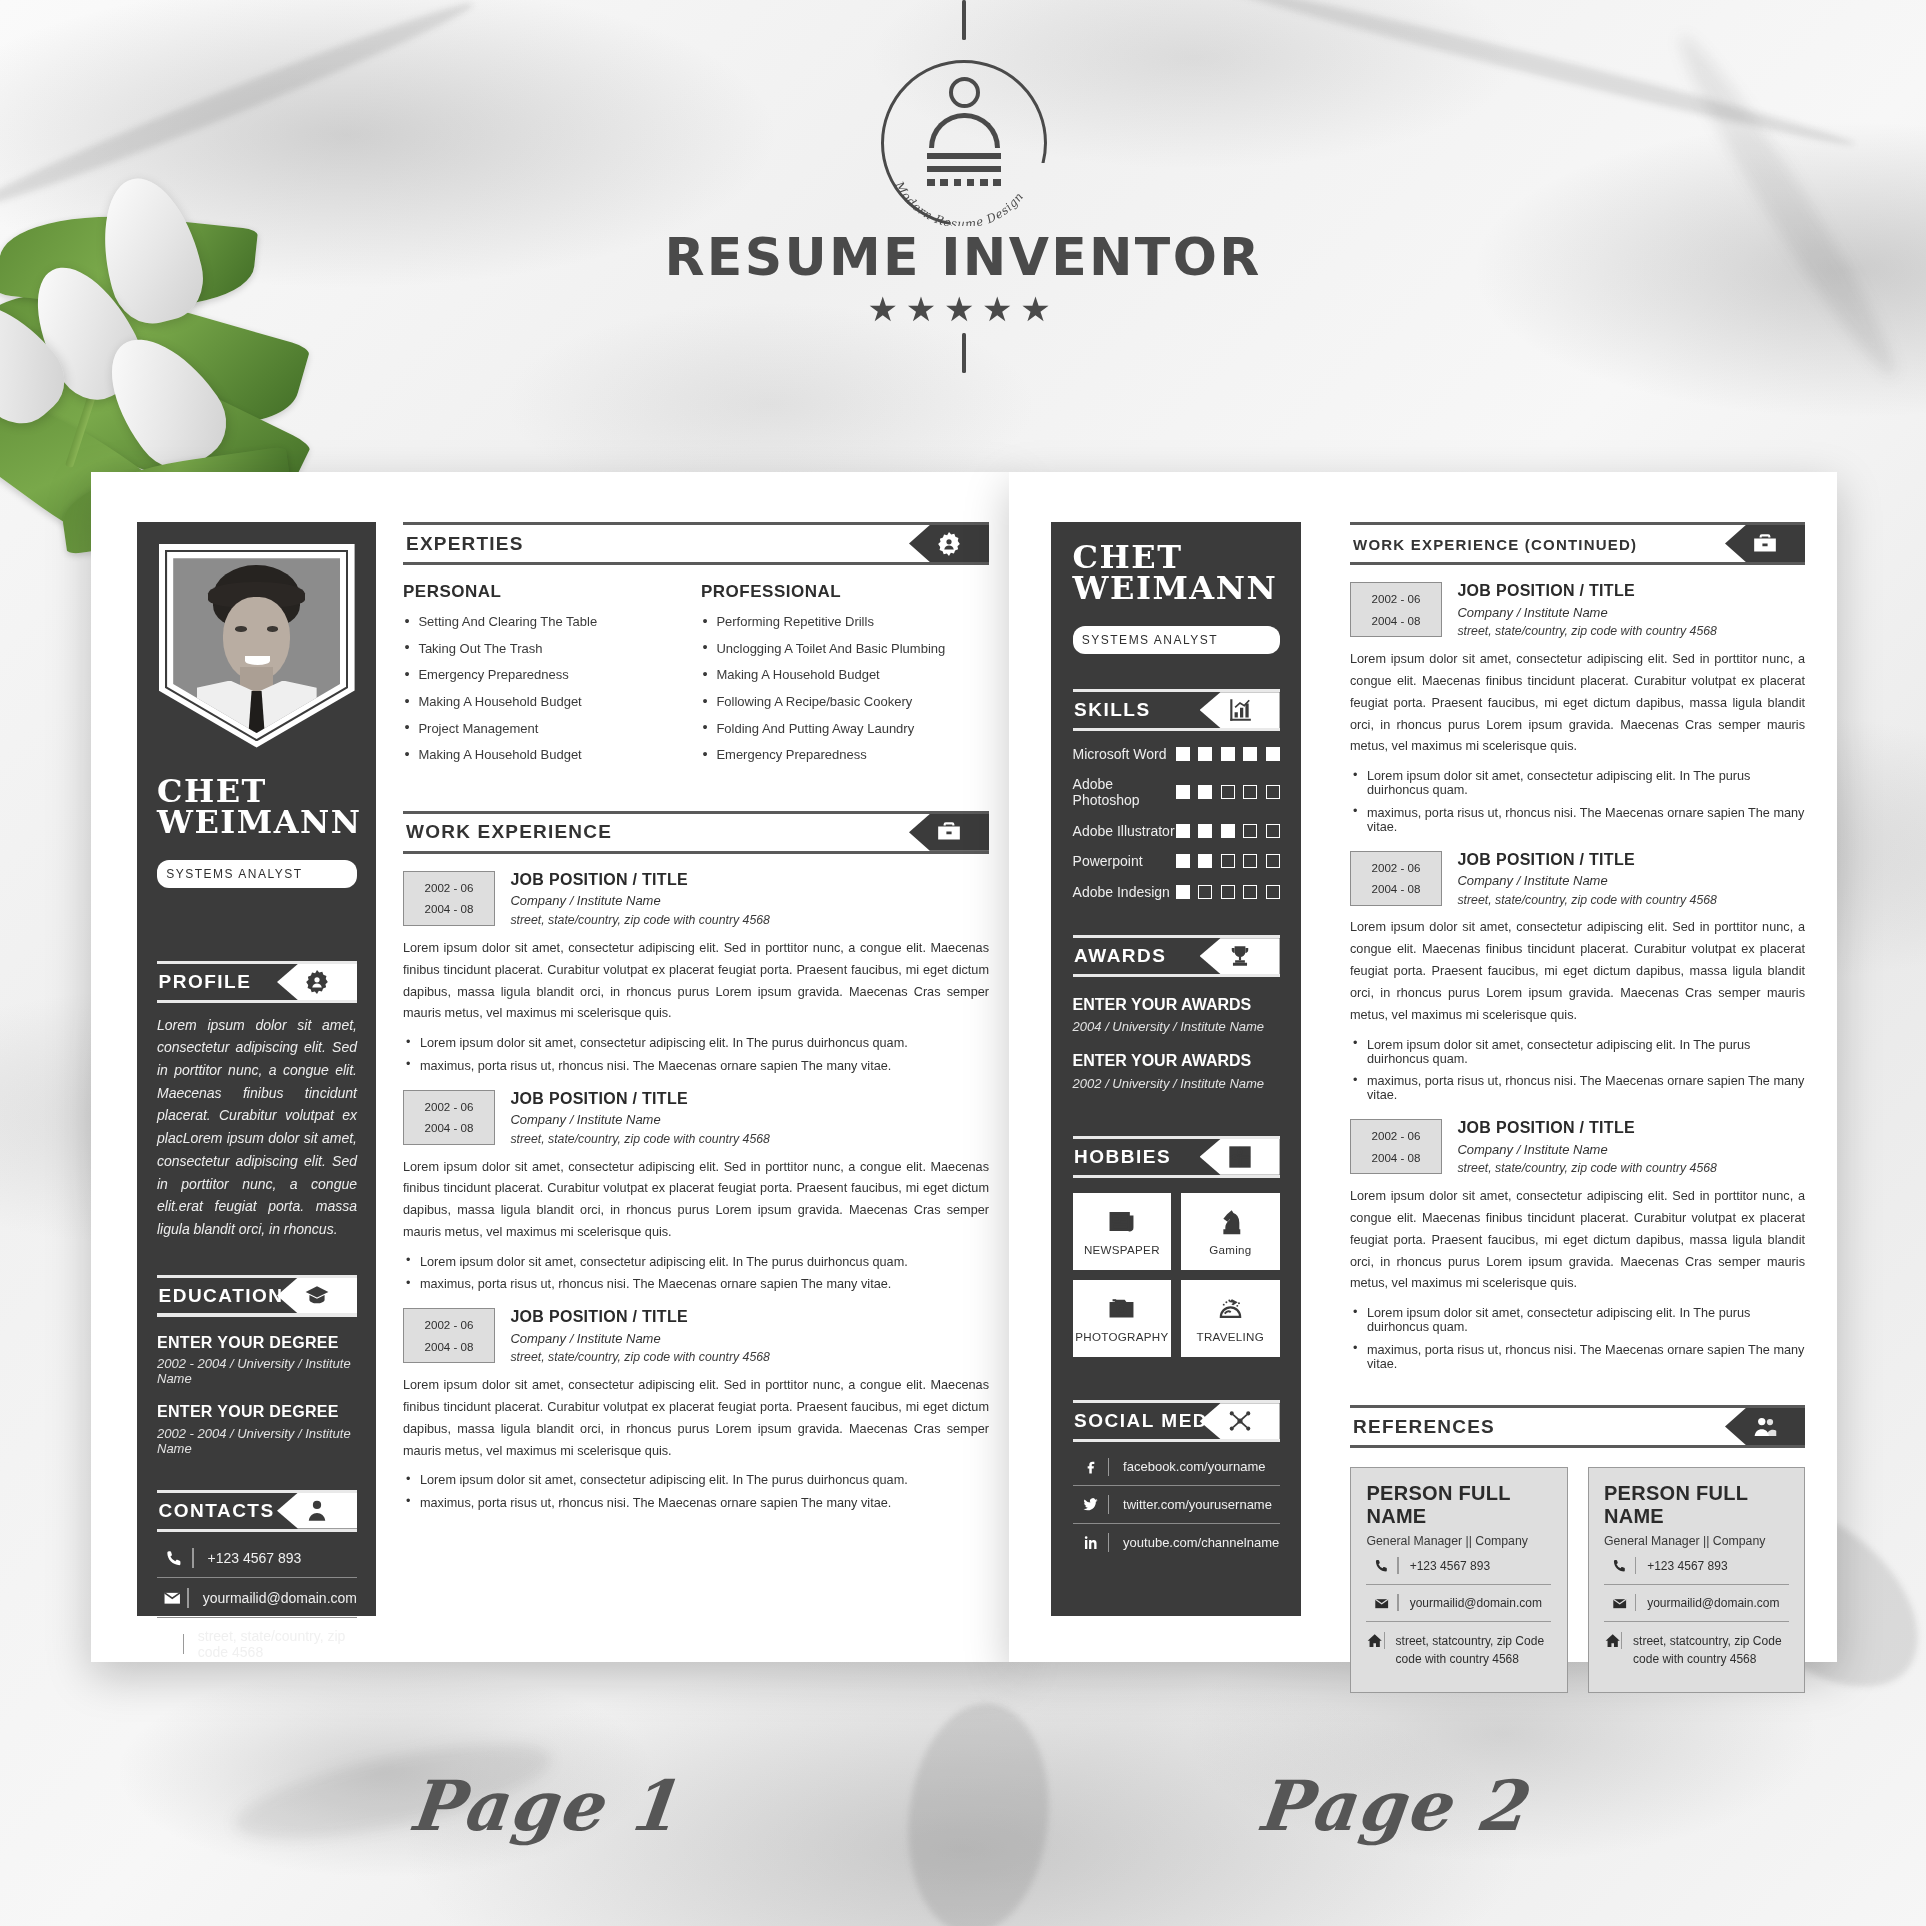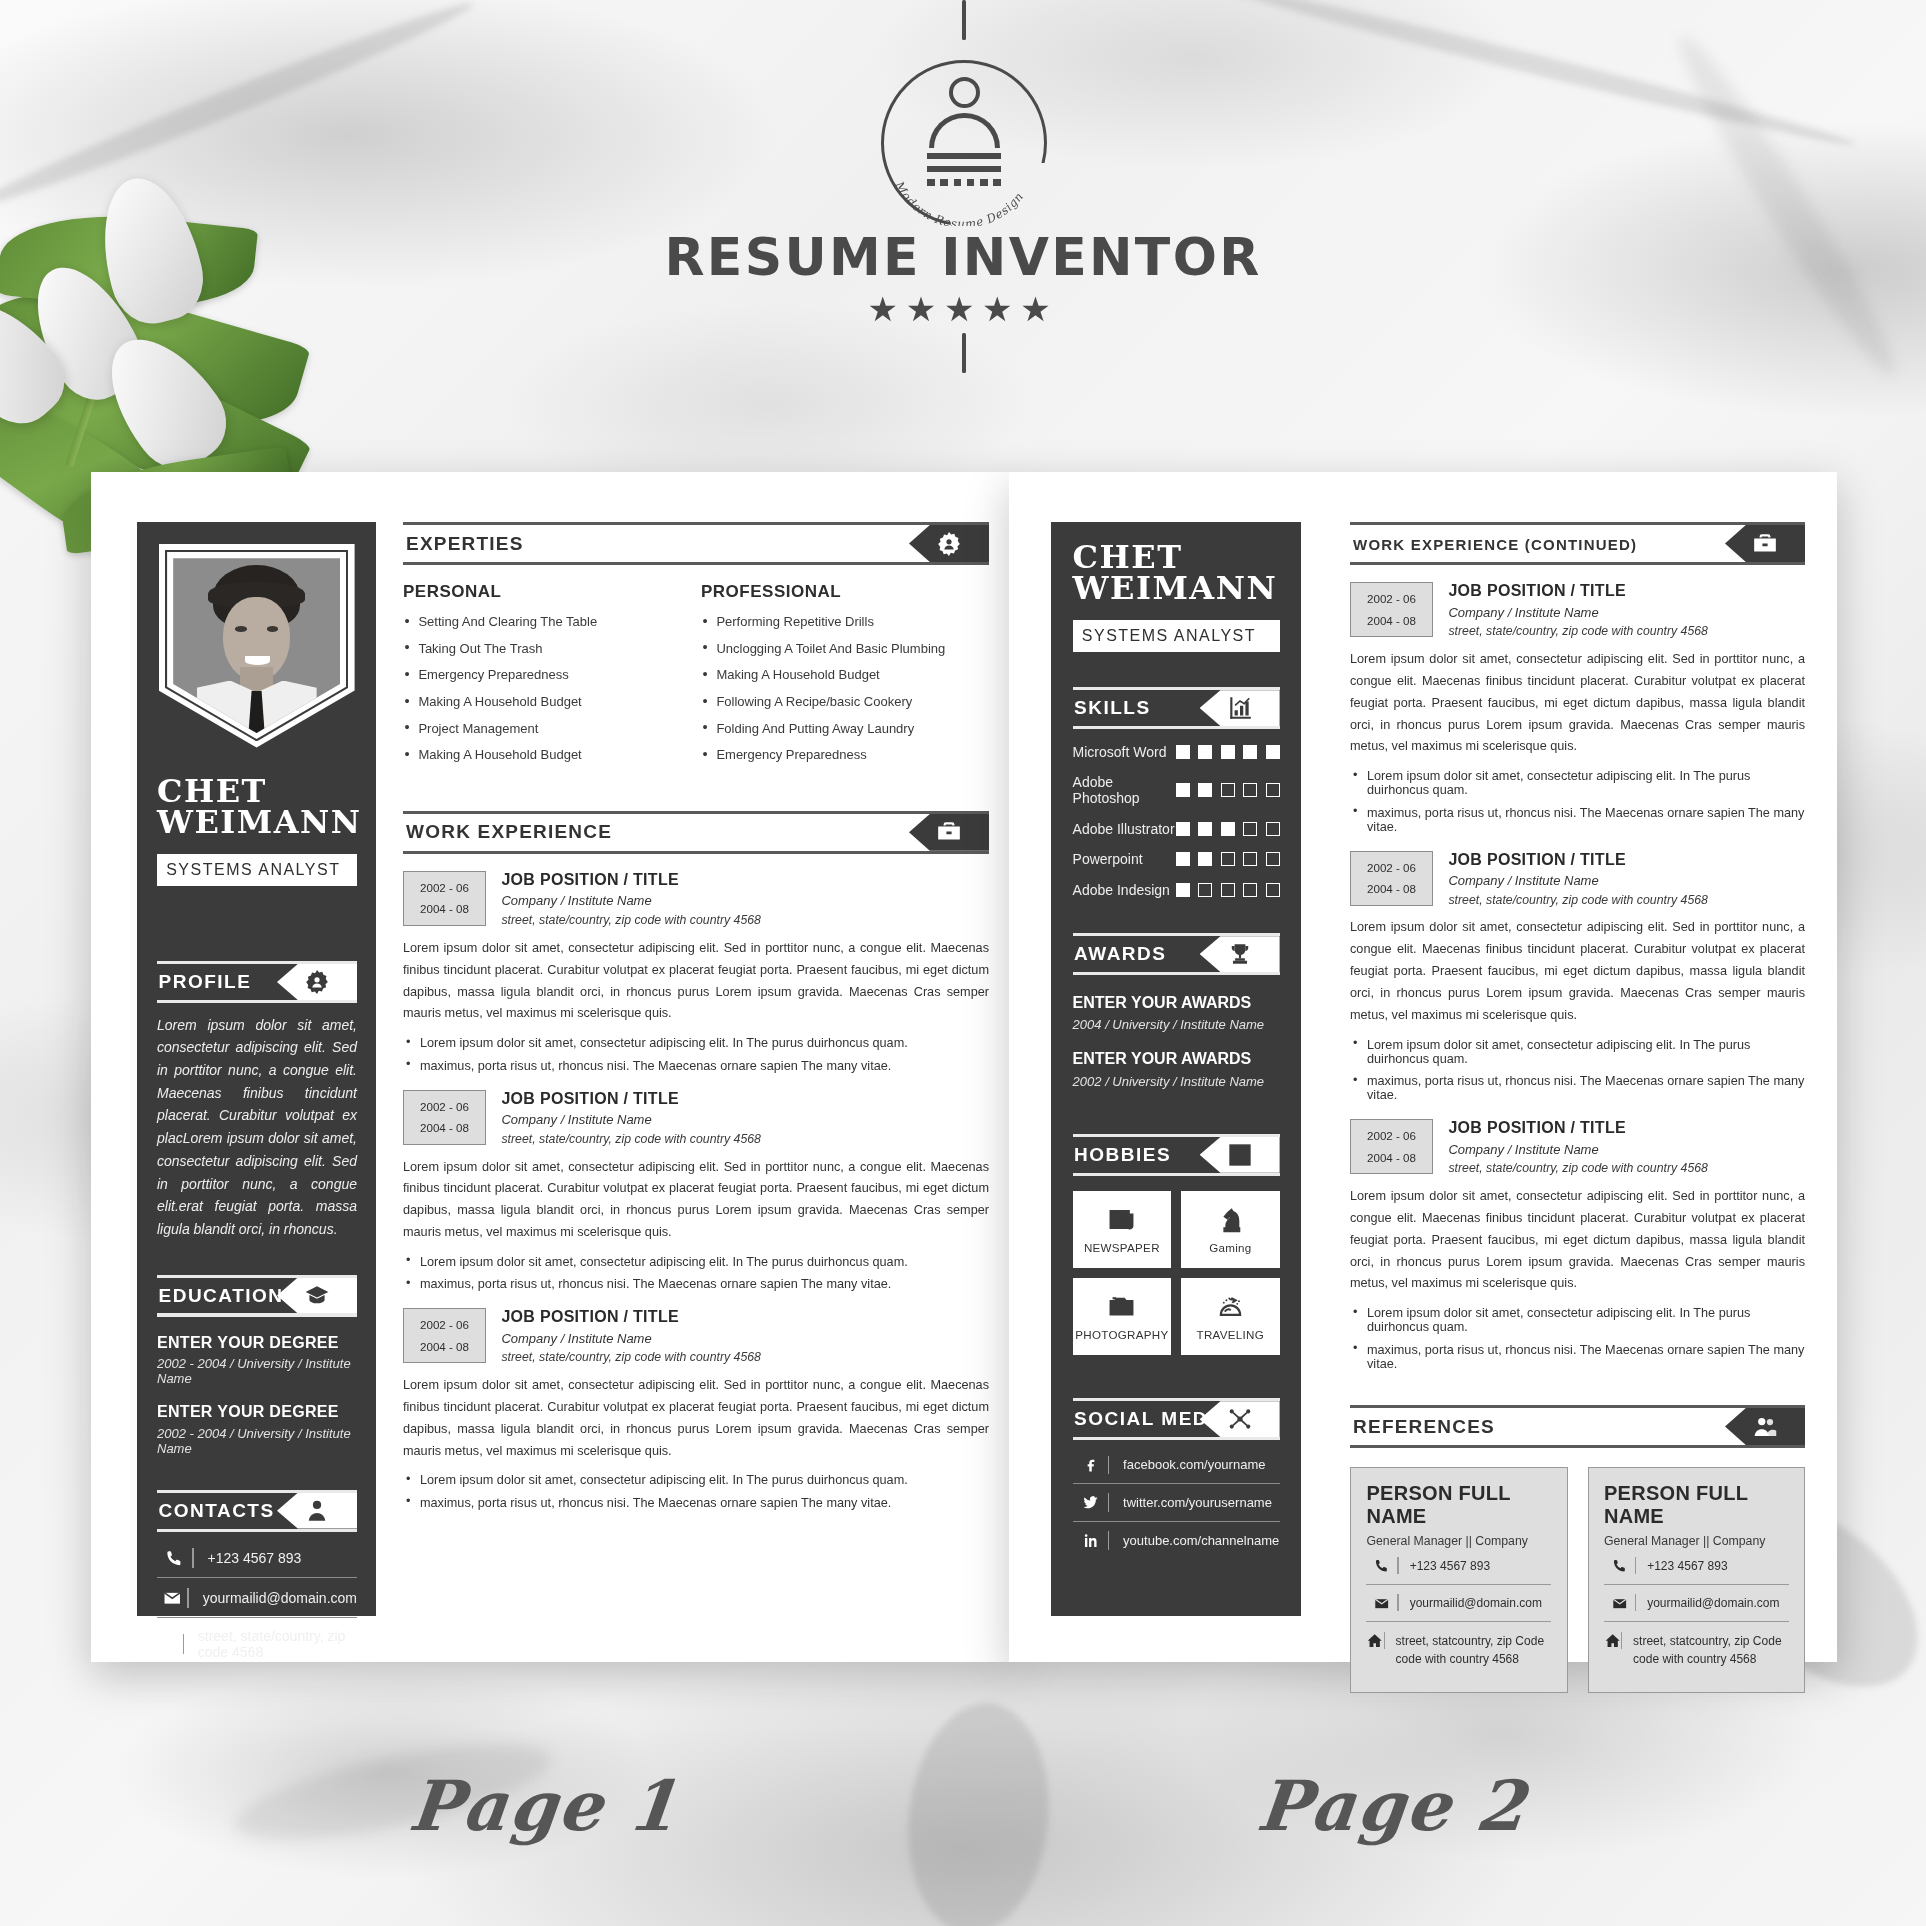--- a/index.html
+++ b/index.html
@@ -91,22 +91,22 @@
              border-radius:0 0 50% 50%; }
   .ph-neck{ position:absolute; left:40%; top:62%; width:20%; height:14%; background:#ab9f94; }
   .ph-shirt{ position:absolute; left:14%; top:70%; width:72%; height:34%; background:#efefef;
              clip-path:polygon(0 12%,28% 0,50% 20%,72% 0,100% 12%,100% 100%,0 100%); }
   .ph-tie{ position:absolute; left:45%; top:76%; width:10%; height:26%; background:#1f1d1b;
            clip-path:polygon(20% 0,80% 0,100% 100%,0 100%); }
 
   .nameblk{ position:absolute; left:20px; top:254px; width:200px; }
   .nm{ font-family:"DejaVu Serif", serif; font-weight:bold; color:#fff; font-size:32px;
        line-height:.97; letter-spacing:1.5px; }
-  .role{ margin-top:16px; background:#fff; color:#2f2f2f; font-size:16px; letter-spacing:1.5px;
-         padding:7px 0 7px 9.2px; font-weight:500; }
+  .role{ margin-top:22px; background:#fff; color:#2f2f2f; font-size:12px; letter-spacing:1.5px;
+         padding:7px 0 7px 9.2px; font-weight:500;border-radius:12px; }
 
   
   .dh{ position:relative; height:42px; margin:0 0 6.2px 0; }
   .dh .rule-t,.dh .rule-b{ position:absolute; left:0; right:0; height:3.1px; background:#e9e9e9; }
   .dh .rule-t{ top:0; } .dh .rule-b{ bottom:0; }
   .dh .txt{ position:absolute; left:1.5px; top:50%; transform:translateY(-50%); color:#fff;
             font-weight:bold; font-size:19px; letter-spacing:1.5px; }
   .dh .tab{ position:absolute; right:0; top:3.1px; bottom:3.1px; width:80px; background:#fff;
             clip-path:polygon(26% 0,100% 0,100% 100%,26% 100%,0 50%);
             display:flex; align-items:center; justify-content:center; }
@@ -143,21 +143,21 @@
 
   .exp-cols{ display:flex; gap:10px; margin-top:17px; }
   .exp-col{ flex:1; }
   .exp-col h4{ font-size:17px; color:#2e2e2e; letter-spacing:0.5px; margin-bottom:12.3px; font-weight:bold; }
   .exp-col li{ list-style:none; font-size:13px; color:#3a3a3a; margin-bottom:11.6px; position:relative;
                padding-left:15.4px; }
   .exp-col li:before{ content:"•"; position:absolute; left:1.5px; top:-1.5px; font-size:14.6px; color:#3a3a3a; }
 
   .job{ margin-top:17px; }
   .job-top{ display:flex; gap:15.4px; align-items:flex-start; }
-  .datebox{ width:83px; min-height:55px; border:1.5px solid #8d8d8d; background:#dedede;
+  .datebox{ width:92px; min-height:55px; border:1.5px solid #8d8d8d; background:#dedede;
             display:flex; flex-direction:column; align-items:center; justify-content:center;
             font-size:11.6px; color:#2f2f2f; line-height:1.85; flex:none; }
   .job-meta h5{ font-size:16px; color:#2a2a2a; font-weight:bold; letter-spacing:0.3px; }
   .job-meta .c{ font-size:13px; font-style:italic; color:#333; margin-top:4.6px; }
   .job-meta .a{ font-size:12.3px; font-style:italic; color:#3a3a3a; margin-top:4.6px;text-align:center; }
   .job-body{ font-size:12.7px; color:#333; line-height:1.72; margin-top:10.8px; text-align:justify; }
   .job-bul{ margin-top:10.8px; }
   .job-bul li{ list-style:none; font-size:12.7px; color:#333; position:relative; padding-left:17px;
                margin-bottom:8.5px; }
   .job-bul li:before{ content:"•"; position:absolute; left:3.1px; top:-1.5px; }

